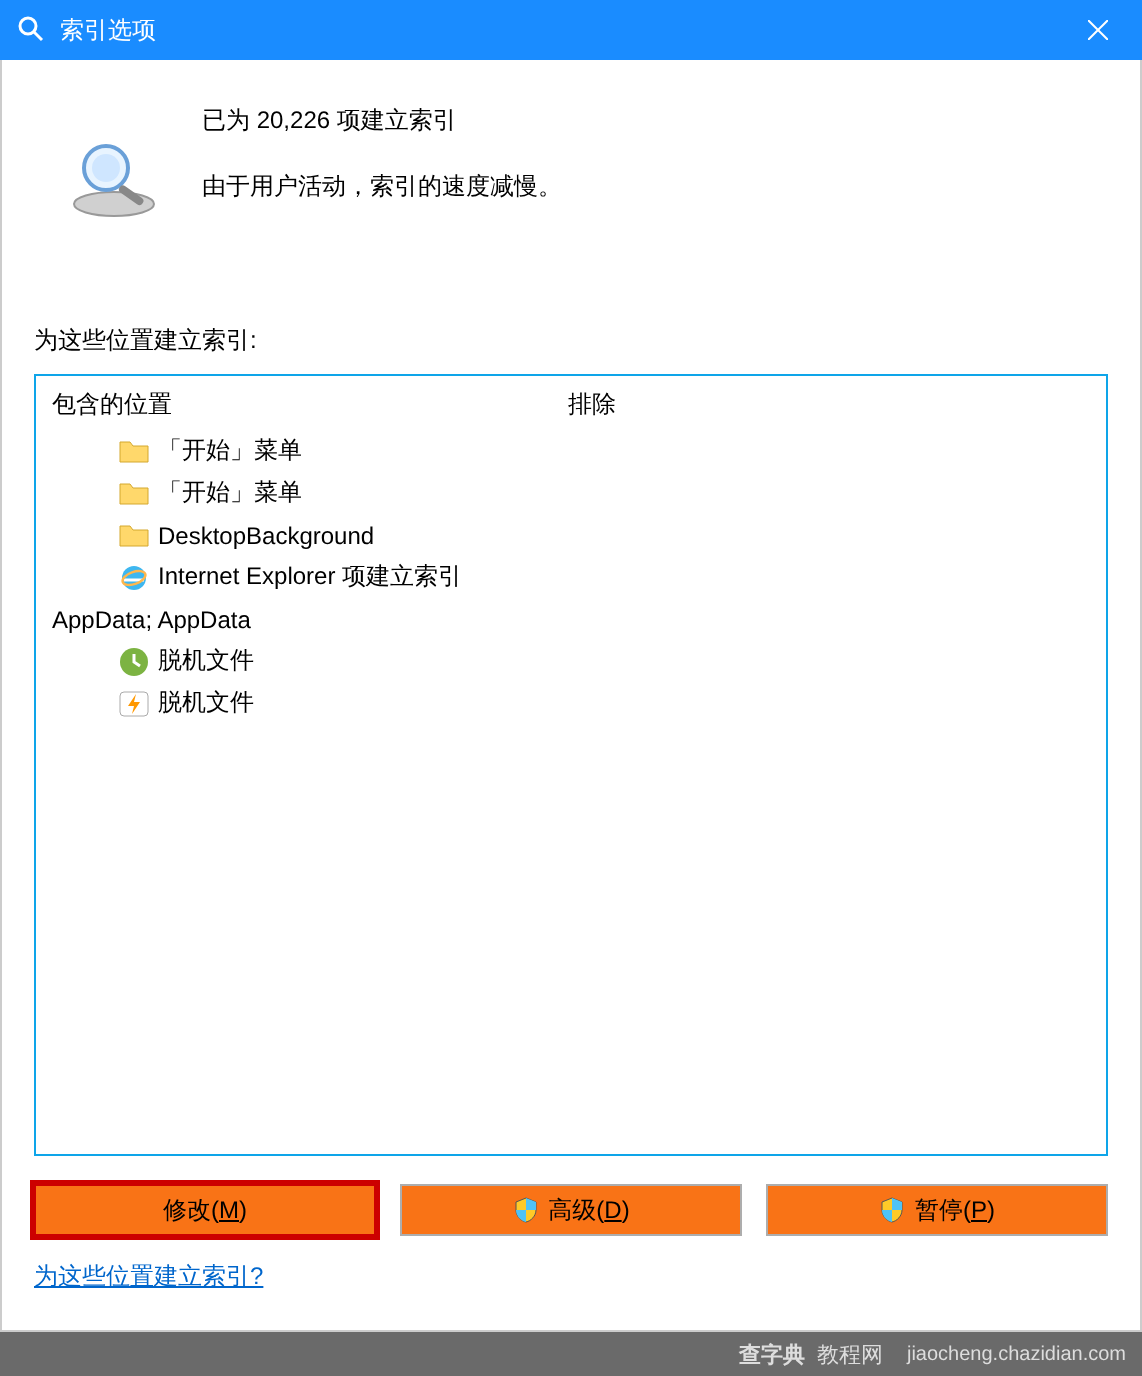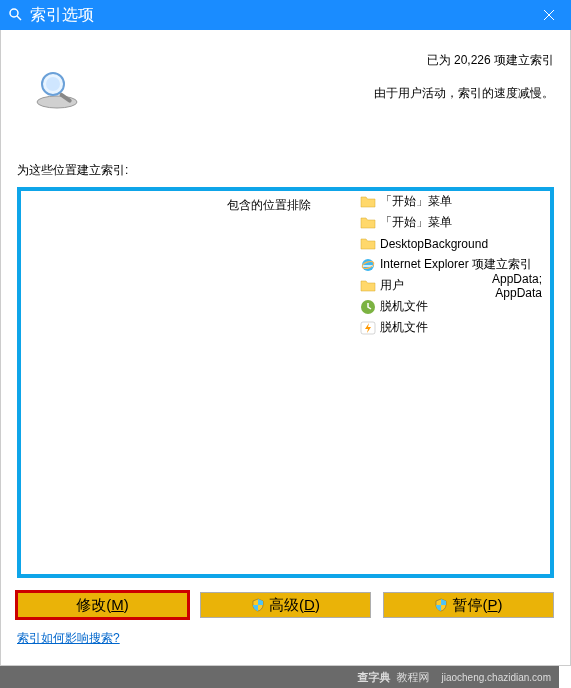--- a/index.html
+++ b/index.html
@@ -20,21 +20,21 @@
       align-items: center;
       padding: 0 0 0 8px;
     }
     .titlebar-icon {
       width: 16px; height: 16px;
       margin-right: 6px;
       display: inline-flex;
       align-items: center;
       justify-content: center;
     }
-    .titlebar-title { flex: 1; font-size: 16px; }
+    .titlebar-title { flex: 1; font-size: 12px; }
     .close-btn {
       width: 45px; height: 30px;
       display: flex; align-items: center; justify-content: center;
       cursor: pointer;
     }
     .content {
       padding: 16px 16px 10px 16px;
       background: #fff;
       height: calc(688px - 30px - 22px);
       border: 1px solid #ccc;
@@ -48,31 +48,29 @@
       padding-left: 16px;
     }
     .info-icon {
       width: 48px; height: 48px;
       margin-right: 20px;
       margin-top: 20px;
     }
     .info-text {
       flex: 1;
       padding-top: 6px;
-      text-align: right;
     }
     .info-line { margin-bottom: 16px; font-size: 12px; color: #000; }
     .locations-label { font-size: 12px; margin-bottom: 8px; color: #000; margin-top: 20px; }
     .list-container {
-      border: 4px solid #0ea5e9;
+      border: 1px solid #0ea5e9;
       flex: 1;
       display: flex;
-      flex-direction: row;
+      flex-direction: column;
       min-height: 330px;
-      text-align: right;
     }
     .list-header {
       display: flex;
       padding: 6px 8px 4px 8px;
       border-bottom: none;
     }
     .col-included { width: 258px; }
     .col-excluded { flex: 1; }
     .list-body {
       flex: 1;
@@ -98,25 +96,25 @@
     .button-row {
       display: flex;
       gap: 12px;
       margin-top: 14px;
       margin-bottom: 10px;
     }
     .btn {
       flex: 1;
       height: 26px;
       border: 1px solid #adadad;
-      background: #eab308;
+      background: #f97316;
       display: flex;
       align-items: center;
       justify-content: center;
-      font-size: 15px;
+      font-size: 12px;
       cursor: pointer;
       gap: 4px;
     }
     .btn.highlighted {
       outline: 3px solid #c00;
       outline-offset: -1px;
     }
     .shield-icon {
       width: 14px; height: 14px;
       display: inline-flex;
@@ -125,21 +123,21 @@
     .link {
       color: #0066cc;
       text-decoration: underline;
       font-size: 12px;
       cursor: pointer;
       display: inline-block;
       margin-bottom: 8px;
     }
     .watermark {
       position: absolute;
-      bottom: 0; left: 0; right: 12px;
+      bottom: 0; left: 0; right: 0;
       height: 22px;
       background: rgba(80,80,80,0.85);
       color: #ddd;
       font-size: 11px;
       display: flex;
       align-items: center;
       justify-content: flex-end;
       padding-right: 8px;
     }
     .wm-logo { font-weight: bold; margin-right: 6px; }
@@ -229,28 +227,20 @@
                 <circle cx="8" cy="8" r="6" fill="#3eb7f0"></circle>
                 <path d="M3 9 h10" stroke="#fff" stroke-width="1.5"></path>
                 <ellipse cx="8" cy="8" rx="6" ry="3" fill="none" stroke="#ffb74d" stroke-width="1.2" transform="rotate(-20 8 8)"></ellipse>
               </svg>
             </span>
             <span class="row-text">Internet Explorer 项建立索引</span>
           </div>
           <div class="row-excluded"></div>
         </div>
         <div class="list-row">
-          <div class="row-included">
-            <span class="row-icon">
-              <svg viewBox="0 0 16 16" width="16" height="16">
-                <path d="M1 3 h5 l1.5 2 H15 v8 H1 Z" fill="#ffd86b" stroke="#d4a82f" stroke-width="0.5"></path>
-              </svg>
-            </span>
-            <span class="row-text">用户</span>
-          </div>
           <div class="row-excluded">AppData; AppData</div>
         </div>
         <div class="list-row">
           <div class="row-included">
             <span class="row-icon">
               <svg viewBox="0 0 16 16" width="16" height="16">
                 <circle cx="8" cy="8" r="7" fill="#7cb342"></circle>
                 <path d="M8 4 v4 l3 2" stroke="#fff" stroke-width="1.5" fill="none"></path>
               </svg>
             </span>
@@ -293,21 +283,21 @@
           <path d="M7 1 L12 3 L12 7 C12 10 9.5 12.5 7 13 C4.5 12.5 2 10 2 7 L2 3 Z" fill="#ffca28" stroke="#555" stroke-width="0.5"></path>
           <path d="M7 1 L12 3 L12 7 L7 7 Z" fill="#4fc3f7"></path>
           <path d="M7 7 L7 13 C4.5 12.5 2 10 2 7 Z" fill="#4fc3f7"></path>
         </svg>
       </span>
       <span><span>暂停</span>(<span class="underline-letter">P</span>)</span>
     </div>
   </div>
 
   <div class="links">
-    <div><span class="link">索引如何影响搜索?</span></div>
+    <div><span class="link">为这些位置建立索引?</span></div>
   </div>
 
 </div>
 
 <div class="watermark">
   <span class="wm-logo">查字典</span>
   <span>教程网</span>
   <span style="margin-left:12px; font-size:10px;">jiaocheng.chazidian.com</span>
 </div>
 

